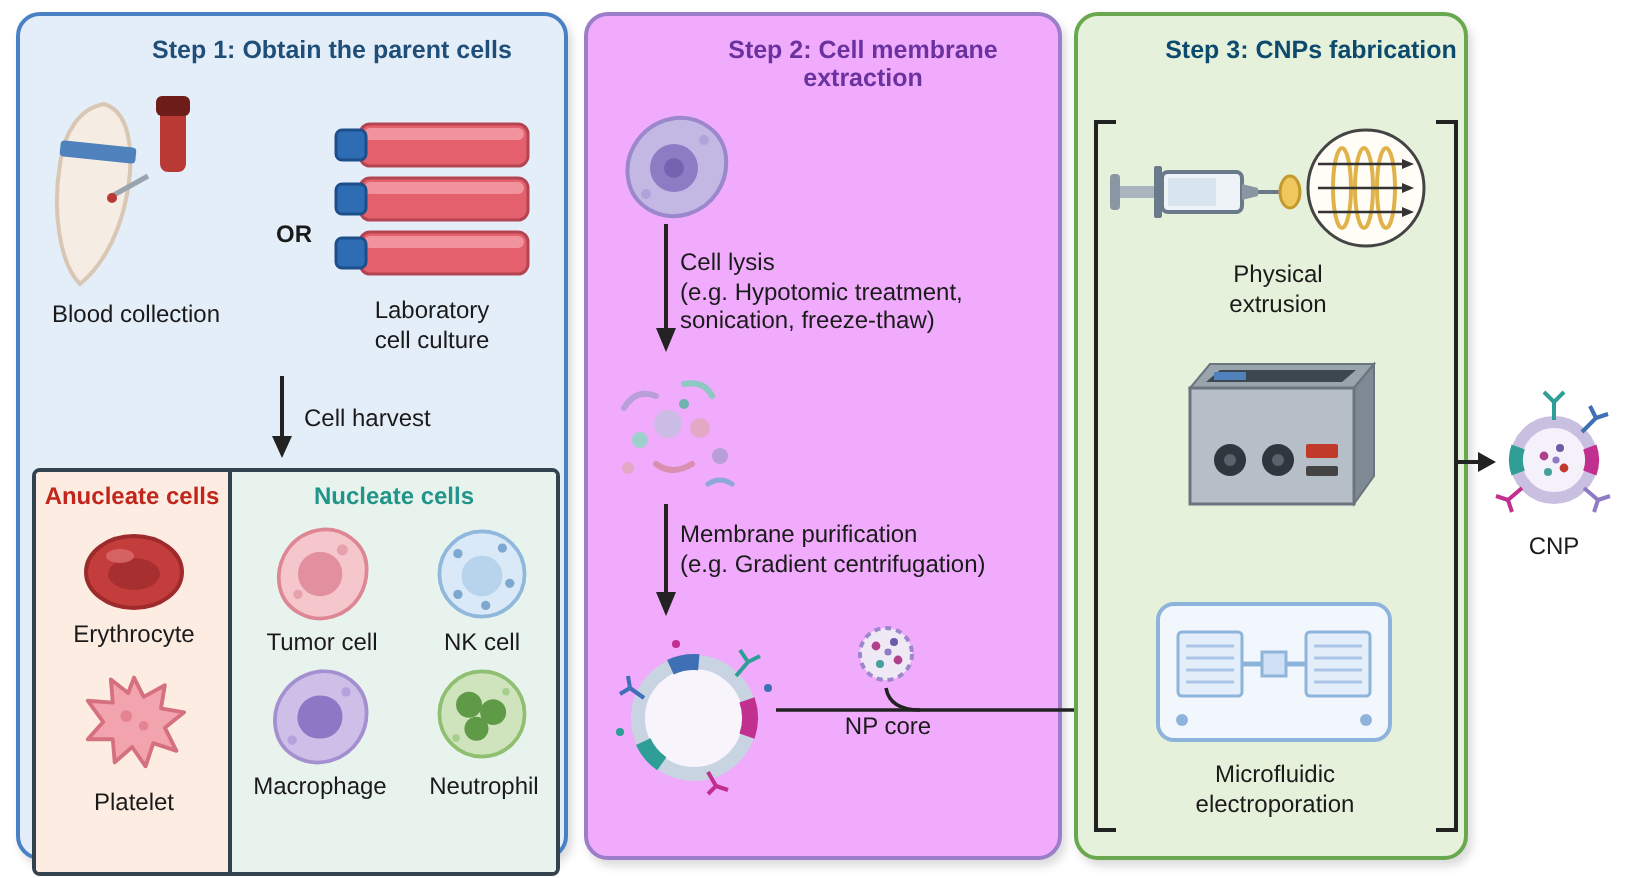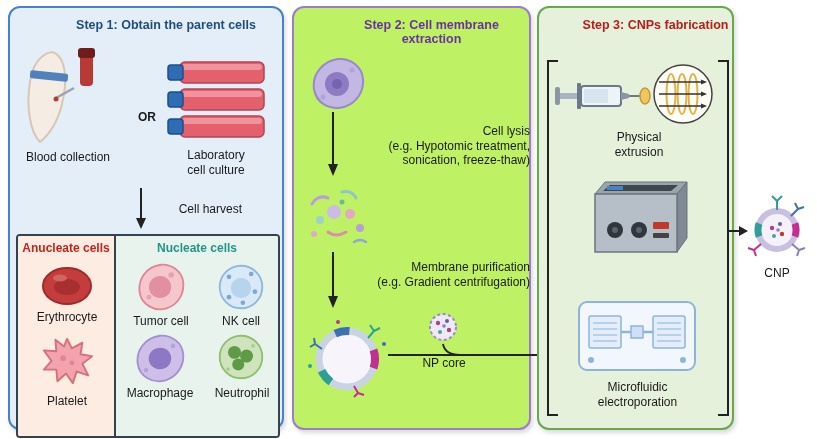--- a/index.html
+++ b/index.html
@@ -1,27 +1,27 @@
 <!DOCTYPE html>
 <html><head>
 <meta charset="utf-8">
 <style>
   * { margin:0; padding:0; box-sizing:border-box; }
   body { font-family:"Liberation Sans", sans-serif; background:#ffffff; }
   #canvas { position:relative; width:817px; height:439px; background:#ffffff; overflow:hidden; }
   .panel { position:absolute; border-radius:12px; border:2px solid; box-shadow:2px 3px 4px rgba(110,110,110,0.25); }
   #panel-step1 { left:8px; top:6px; width:276px; height:424px; background:#e4eef9; border-color:#4a80c4; }
-  #panel-step2 { left:292px; top:6px; width:239px; height:424px; background:#bef264; border-color:#9b7ec7; }
+  #panel-step2 { left:292px; top:6px; width:239px; height:424px; background:#f0abfc; border-color:#9b7ec7; }
   #panel-step3 { left:537px; top:6px; width:197px; height:424px; background:#e6f1db; border-color:#6aa84f; }
   .panel-title { position:absolute; left:0; right:0; top:10px; text-align:center; font-weight:bold; font-size:12.5px;padding-left:40px; }
   #panel-step1 .panel-title { color:#1f4e79; }
   #panel-step2 .panel-title { color:#6a329f; }
-  #panel-step3 .panel-title { color:#b91c1c; }
+  #panel-step3 .panel-title { color:#0c4a6e; }
   .lbl { position:absolute; font-size:12px; color:#1a1a1a; text-align:center; white-space:pre-line; line-height:1.22; }
-  .lbl-left { text-align:right; }
+  .lbl-left { text-align:left; }
   .abs { position:absolute; }
   .cells-box { position:absolute; left:6px; top:226px; width:264px; height:204px; border:2px solid #33424f; border-radius:4px; display:flex; overflow:hidden; background:#ffffff; }
   .anucleate-col { position:relative; width:98px; background:#fcece2; border-right:2px solid #33424f; }
   .nucleate-col { position:relative; flex:1; background:#e9f3ee; }
   .col-header { position:absolute; top:5px; left:0; right:0; text-align:center; font-weight:bold; font-size:12px; }
   .anucleate-col .col-header { color:#c0261c; }
   .nucleate-col .col-header { color:#22958b; }
   .bracket { position:absolute; width:11px; height:356px; top:52px; }
   .bracket-left { left:8px; border-left:2.5px solid #222; border-top:2.5px solid #222; border-bottom:2.5px solid #222; }
   .bracket-right { left:179px; border-right:2.5px solid #222; border-top:2.5px solid #222; border-bottom:2.5px solid #222; }

